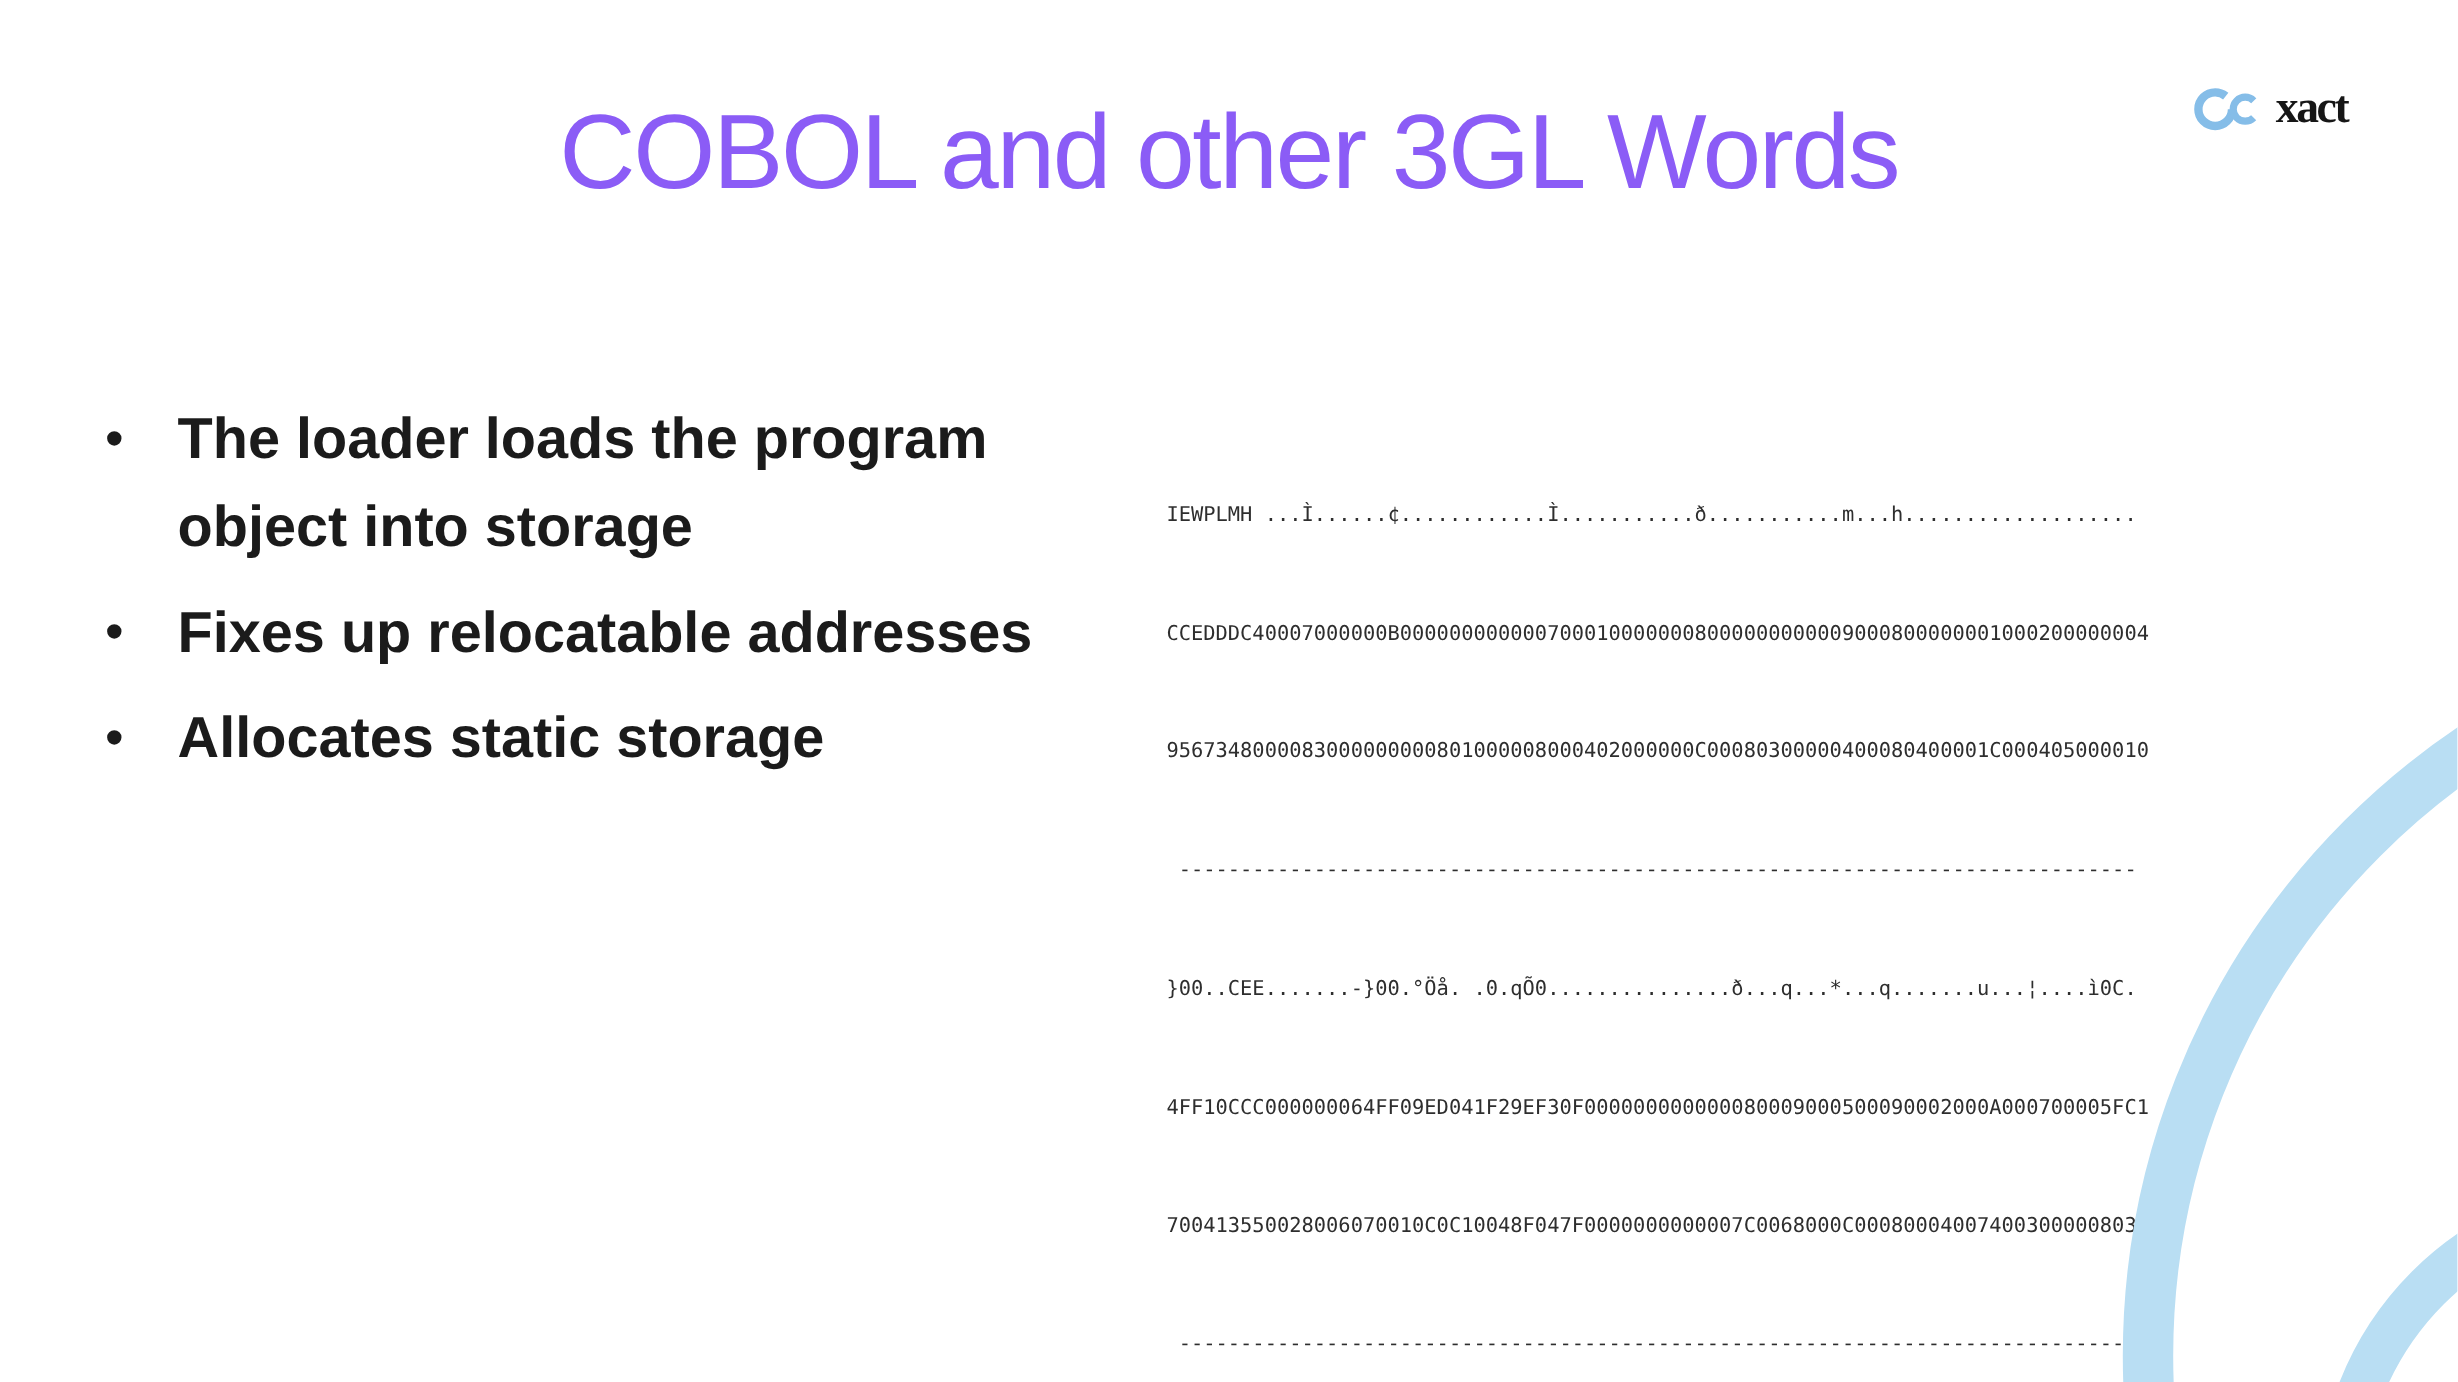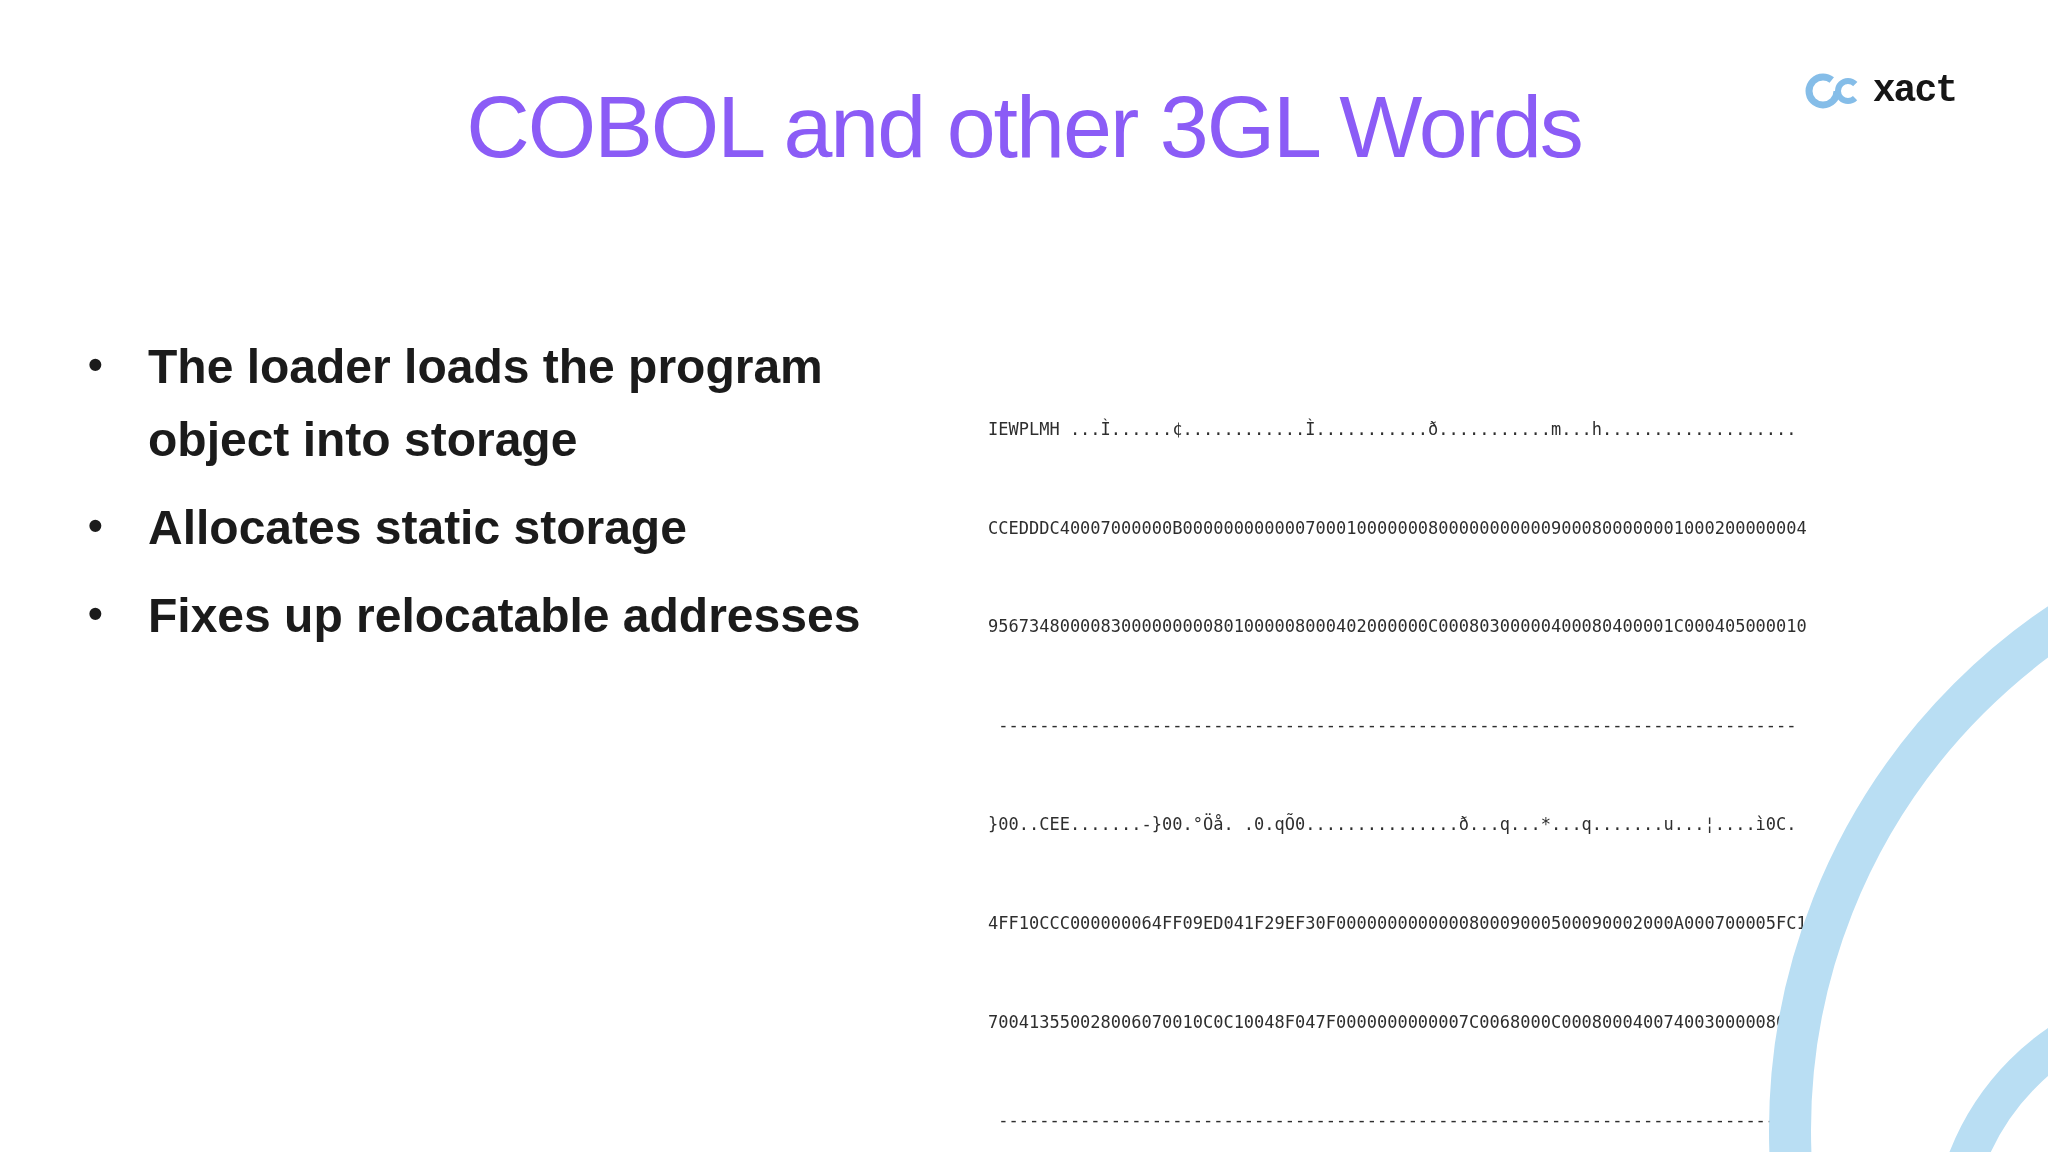--- a/index.html
+++ b/index.html
@@ -18,21 +18,21 @@
     font-size:88px;font-weight:400;letter-spacing:-2px;
     color:#8b5cf6;
   }
 
   
   .logo{
     position:absolute;top:66px;right:92px;
     display:flex;align-items:center;gap:4px;
   }
   .logo-text{
-    font-family:Liberation Mono, monospace;
+    font-family:Liberation Serif, serif;
     font-size:38px;font-weight:600;letter-spacing:-2px;color:#161616;
   }
 
   
   .bullets{
     position:absolute;left:88px;top:330px;width:800px;
     list-style:none;margin:0;padding:0;
   }
   .bullet{
     position:relative;padding-left:60px;margin-bottom:15px;
@@ -45,21 +45,21 @@
   }
 
   
   .dump{
     position:absolute;left:972px;top:318px;
     font-family:"DejaVu Sans Mono",monospace;
     font-size:17px;line-height:24.7px;
     color:#2e2e2e;
     white-space:pre;
   }
-  .dump-line{height:24.7px;margin-left:16px;}
+  .dump-line{height:24.7px;}
 
   
   .corner-swirl{
     position:absolute;right:0;bottom:0;width:400px;height:650px;
     pointer-events:none;
   }
 </style>
 </head>
 <body>
 
@@ -72,23 +72,23 @@
       <circle cx="22" cy="25" r="14" stroke-width="7" fill="none" stroke-dasharray="75 13" stroke="#85bde8"></circle>
       <circle cx="47" cy="25" r="10" stroke-width="6" fill="none" stroke-dasharray="47 16" transform="rotate(45 47 25)" stroke="#85bde8"></circle>
     </svg>
     <span class="logo-text">xact</span>
   </div>
 
   <ul class="bullets">
 
       <li class="bullet"><span class="bullet-text">The loader loads the program object into storage</span></li>
 
+      <li class="bullet"><span class="bullet-text">Fixes up relocatable addresses</span></li>
+
       <li class="bullet"><span class="bullet-text">Allocates static storage</span></li>
-
-      <li class="bullet"><span class="bullet-text">Fixes up relocatable addresses</span></li>
 
     </ul>
 
   <div class="dump">
     
   
       <div class="dump-line">IEWPLMH ...Ì......¢............Ì...........ð...........m...h...................</div>
     
       <div class="dump-line">CCEDDDC40007000000B0000000000007000100000008000000000009000800000001000200000004</div>
     

